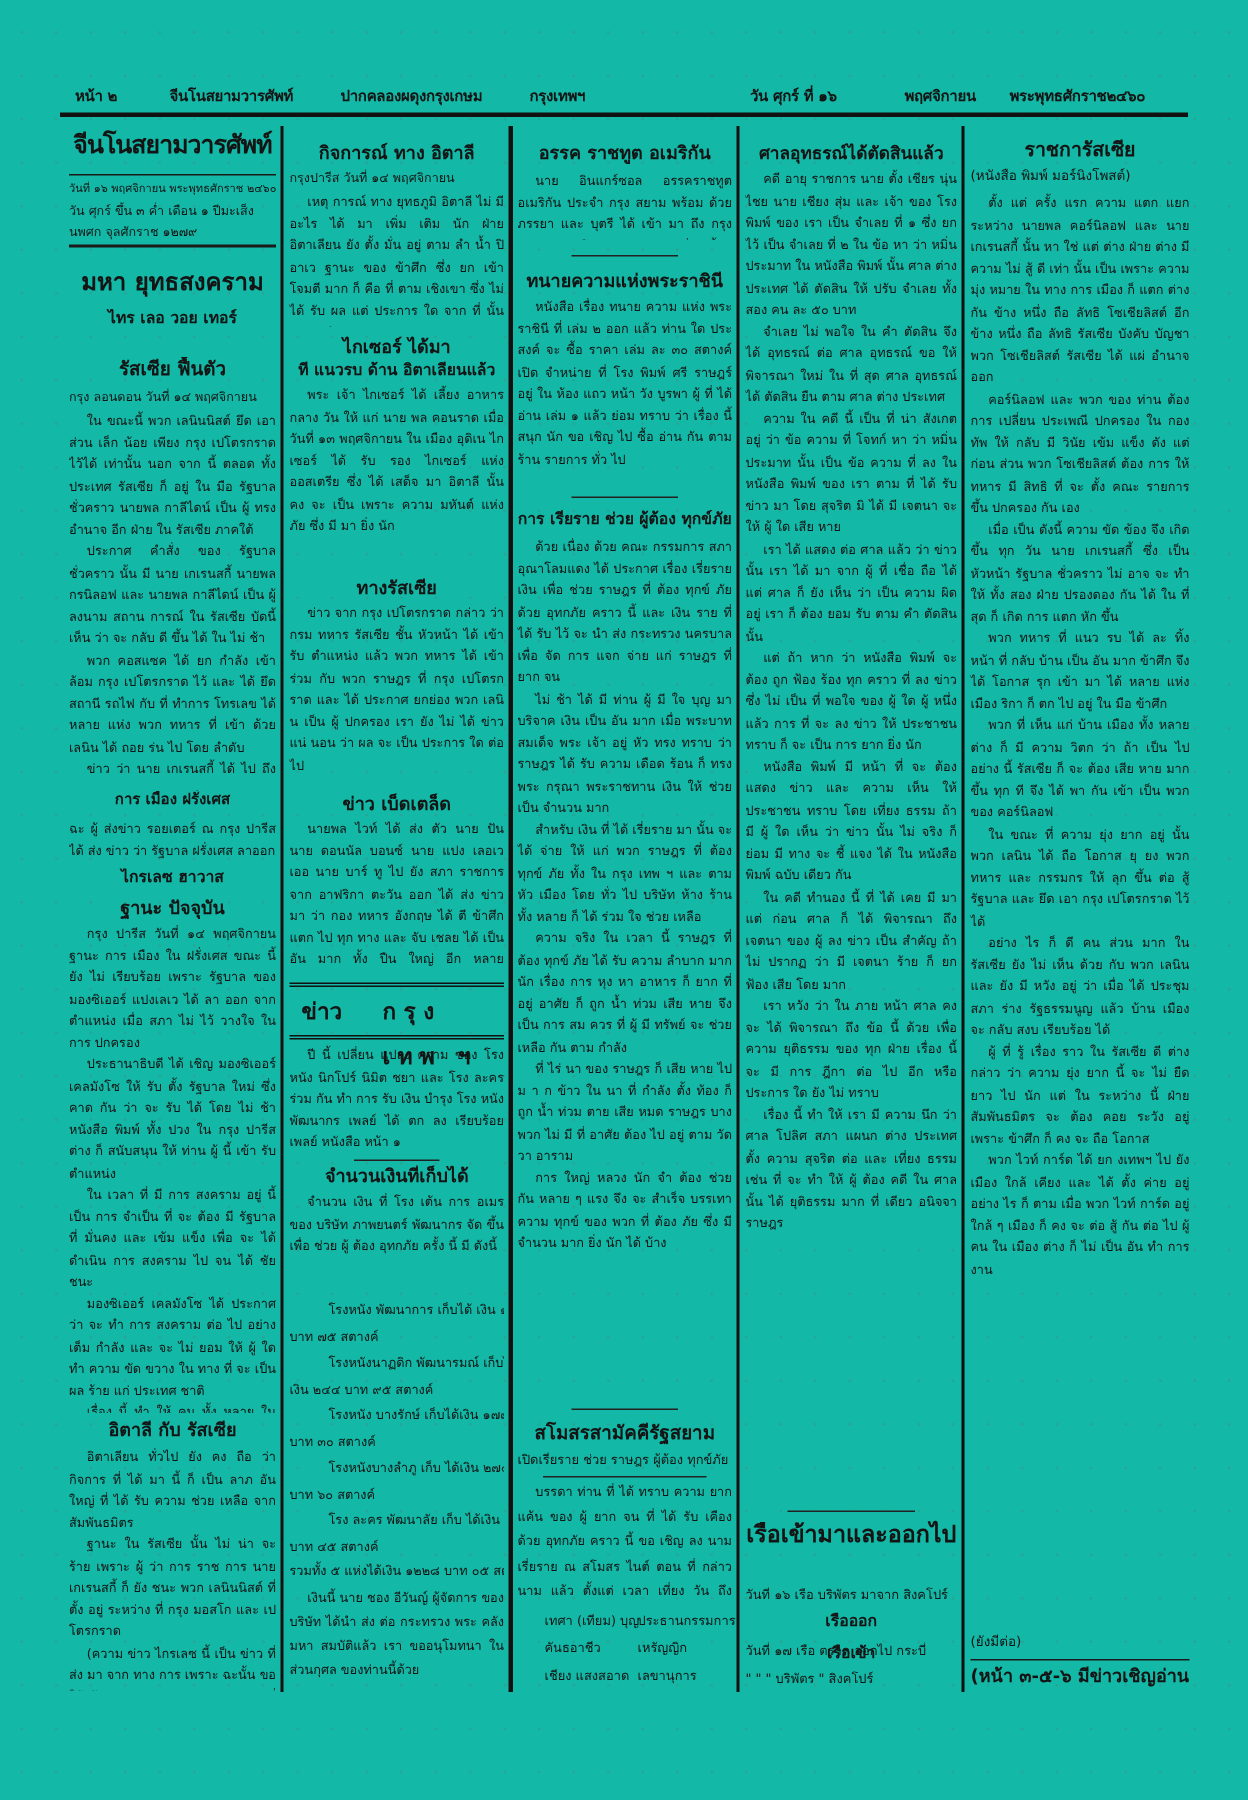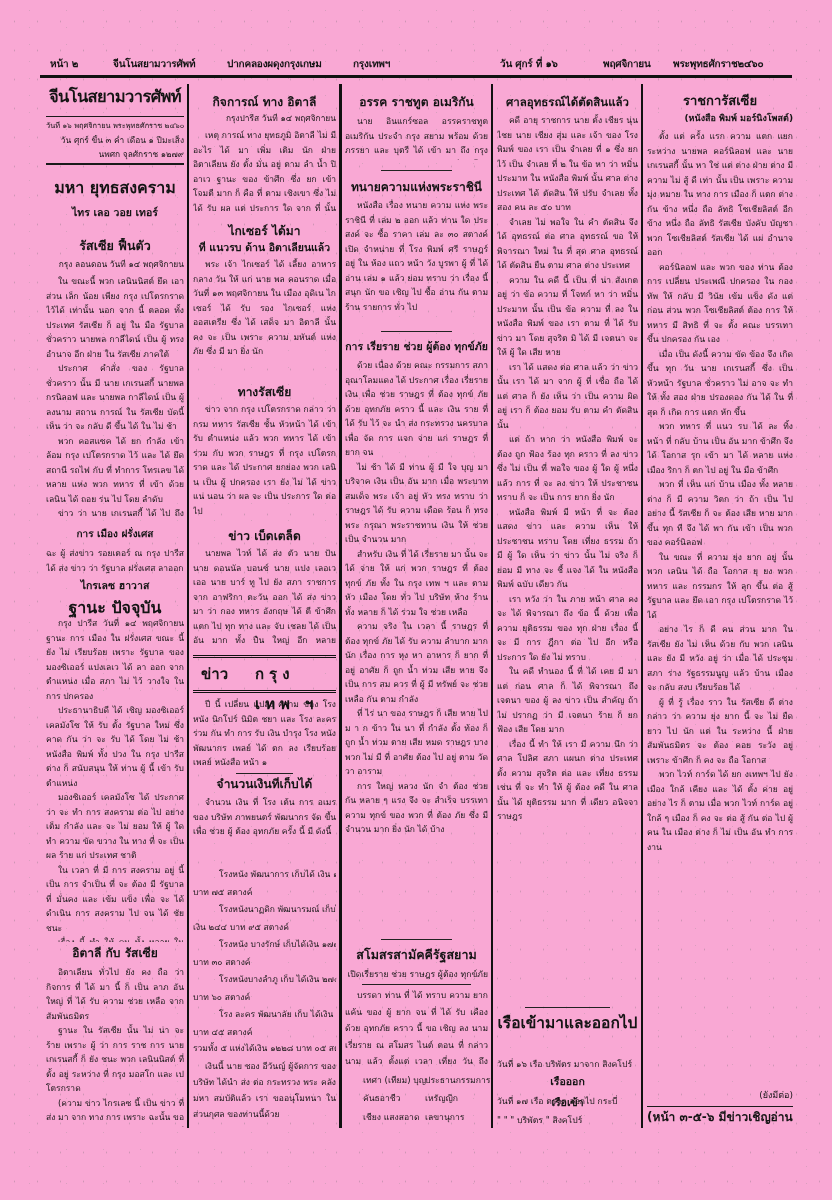--- a/index.html
+++ b/index.html
@@ -1,27 +1,27 @@
 <!DOCTYPE html>
 <html><head>
 <meta charset="utf-8">
 <style>
 *{margin:0;padding:0;box-sizing:border-box}
 html,body{width:832px;height:1200px;background:#ffffff;overflow:hidden}
-.page{position:relative;width:832px;height:1200px;background:#f9a8d4;font-family:"DejaVu Sans",sans-serif;color:#141414;overflow:hidden}
+.page{position:relative;width:832px;height:1200px;background:#14b8a6;font-family:"DejaVu Sans",sans-serif;color:#141414;overflow:hidden}
 .speckle{position:absolute;left:0;top:0;width:832px;height:1200px;pointer-events:none;opacity:.28;
   background-image:radial-gradient(#666 0.6px,transparent 0.9px),radial-gradient(#888 0.5px,transparent 0.9px);
   background-size:23px 29px,37px 17px;background-position:3px 7px,11px 2px}
 .hdr{position:absolute;top:56px;font-size:10px;font-weight:bold;white-space:nowrap;letter-spacing:-0.2px}
 .hrule{position:absolute;background:#111}
 .vrule{position:absolute;top:84px;height:1044px;background:#111}
 .col{position:absolute;top:0;height:1200px}
 .col > .el{position:absolute;left:0;width:100%}
 .hd{text-align:center;font-weight:bold;white-space:nowrap;overflow:hidden;line-height:1.3}
-.sm{text-align:right;white-space:nowrap;overflow:hidden;font-size:8.4px;line-height:1.4}
+.sm{text-align:left;white-space:nowrap;overflow:hidden;font-size:8.4px;line-height:1.4}
 .bd{overflow:hidden;font-size:8.5px;line-height:14.5px;text-align:justify}
 .bd p{text-indent:1.4em}
 .dash{height:0;border-top:1.4px solid #222}
 .line{height:0;border-top:2px solid #1a1a1a}
 .boxhd{border-top:3px double #111;border-bottom:3px double #111;height:38px;font-weight:bold;font-size:15px;line-height:30px}
 .boxhd .left{position:absolute;left:8px;top:1px}
 .boxhd .right{position:absolute;left:62px;top:1px;letter-spacing:5px}
 .li{position:absolute;left:0;width:100%;font-size:8.5px;line-height:17.5px;white-space:nowrap;overflow:hidden}
 .li .l1{display:block;padding-left:26px}
 .li .l2{display:block}
@@ -63,26 +63,26 @@
     <div class="el sm" style="top:259px">กรุง ลอนดอน วันที่ ๑๔ พฤศจิกายน</div>
     <div class="el bd" style="top:274px;height:246px">
       <p>ใน ขณะนี้ พวก เลนินนิสต์ ยึด เอา ส่วน เล็ก น้อย เพียง กรุง เปโตรกราด ไว้ได้ เท่านั้น นอก จาก นี้ ตลอด ทั้ง ประเทศ รัสเซีย ก็ อยู่ ใน มือ รัฐบาล ชั่วคราว นายพล กาลีไดน์ เป็น ผู้ ทรง อำนาจ อีก ฝ่าย ใน รัสเซีย ภาคใต้</p>
       <p>ประกาศ คำสั่ง ของ รัฐบาล ชั่วคราว นั้น มี นาย เกเรนสกี้ นายพล กรนิลอฟ และ นายพล กาลีไดน์ เป็น ผู้ ลงนาม สถาน การณ์ ใน รัสเซีย บัดนี้ เห็น ว่า จะ กลับ ดี ขึ้น ได้ ใน ไม่ ช้า</p>
       <p>พวก คอสแซค ได้ ยก กำลัง เข้า ล้อม กรุง เปโตรกราด ไว้ และ ได้ ยึด สถานี รถไฟ กับ ที่ ทำการ โทรเลข ได้ หลาย แห่ง พวก ทหาร ที่ เข้า ด้วย เลนิน ได้ ถอย ร่น ไป โดย ลำดับ</p>
       <p>ข่าว ว่า นาย เกเรนสกี้ ได้ ไป ถึง กรุง มอสโก แล้ว และ ได้ จัด การ ตั้ง รัฐบาล ขึ้น ใหม่ ประกอบ ด้วย พวก ที่ นิยม ใน ความ สงบ เรียบร้อย ของ บ้าน เมือง</p>
     </div>
     <div class="el hd" style="top:527px;font-size:10px">การ เมือง ฝรั่งเศส</div>
     <div class="el bd" style="top:546px;height:30px">ฉะ ผู้ ส่งข่าว รอยเตอร์ ณ กรุง ปารีส ได้ ส่ง ข่าว ว่า รัฐบาล ฝรั่งเศส ลาออก</div>
     <div class="el hd" style="top:579px;font-size:10.5px">ไกรเลซ ฮาวาส</div>
-    <div class="el hd" style="top:598px;font-size:16px">ฐานะ ปัจจุบัน</div>
+    <div class="el hd" style="top:598px;font-size:12px">ฐานะ ปัจจุบัน</div>
     <div class="el bd" style="top:616px;height:326px">
       <p>กรุง ปารีส วันที่ ๑๔ พฤศจิกายน ฐานะ การ เมือง ใน ฝรั่งเศส ขณะ นี้ ยัง ไม่ เรียบร้อย เพราะ รัฐบาล ของ มองซิเออร์ แปงเลเว ได้ ลา ออก จาก ตำแหน่ง เมื่อ สภา ไม่ ไว้ วางใจ ใน การ ปกครอง</p>
       <p>ประธานาธิบดี ได้ เชิญ มองซิเออร์ เคลมังโซ ให้ รับ ตั้ง รัฐบาล ใหม่ ซึ่ง คาด กัน ว่า จะ รับ ได้ โดย ไม่ ช้า หนังสือ พิมพ์ ทั้ง ปวง ใน กรุง ปารีส ต่าง ก็ สนับสนุน ให้ ท่าน ผู้ นี้ เข้า รับ ตำแหน่ง</p>
+      <p>ใน เวลา ที่ มี การ สงคราม อยู่ นี้ เป็น การ จำเป็น ที่ จะ ต้อง มี รัฐบาล ที่ มั่นคง และ เข้ม แข็ง เพื่อ จะ ได้ ดำเนิน การ สงคราม ไป จน ได้ ชัย ชนะ</p>
       <p>มองซิเออร์ เคลมังโซ ได้ ประกาศ ว่า จะ ทำ การ สงคราม ต่อ ไป อย่าง เต็ม กำลัง และ จะ ไม่ ยอม ให้ ผู้ ใด ทำ ความ ขัด ขวาง ใน ทาง ที่ จะ เป็น ผล ร้าย แก่ ประเทศ ชาติ</p>
-      <p>ใน เวลา ที่ มี การ สงคราม อยู่ นี้ เป็น การ จำเป็น ที่ จะ ต้อง มี รัฐบาล ที่ มั่นคง และ เข้ม แข็ง เพื่อ จะ ได้ ดำเนิน การ สงคราม ไป จน ได้ ชัย ชนะ</p>
       <p>เรื่อง นี้ ทำ ให้ คน ทั้ง หลาย ใน ฝรั่งเศส มี ความ ยินดี และ หวัง ใจ ว่า การ เมือง จะ กลับ เรียบร้อย ดี ขึ้น ใน ไม่ ช้า</p>
     </div>
     <div class="el hd" style="top:946px;font-size:12px">อิตาลี กับ รัสเซีย</div>
     <div class="el bd" style="top:965px;height:162px">
       <p>อิตาเลียน ทั่วไป ยัง คง ถือ ว่า กิจการ ที่ ได้ มา นี้ ก็ เป็น ลาภ อัน ใหญ่ ที่ ได้ รับ ความ ช่วย เหลือ จาก สัมพันธมิตร</p>
       <p>ฐานะ ใน รัสเซีย นั้น ไม่ น่า จะ ร้าย เพราะ ผู้ ว่า การ ราช การ นาย เกเรนสกี้ ก็ ยัง ชนะ พวก เลนินนิสต์ ที่ ตั้ง อยู่ ระหว่าง ที่ กรุง มอสโก และ เปโตรกราด</p>
       <p>(ความ ข่าว ไกรเลซ นี้ เป็น ข่าว ที่ ส่ง มา จาก ทาง การ เพราะ ฉะนั้น ขอ ให้ ผู้ อ่าน ทราบ ความ ตาม ข่าว ที่ ได้ มา แล้ว)</p>
     </div>
   </div>
 
@@ -186,39 +186,39 @@
 
   <div class="col" style="left:497px;width:141px">
     <div class="el hd" style="top:95px;font-size:11.5px">ศาลอุทธรณ์ได้ตัดสินแล้ว</div>
     <div class="el bd" style="top:113px;height:888px">
       <p>คดี อายุ ราชการ นาย ตั้ง เชียร นุ่น ไชย นาย เชียง สุ่ม และ เจ้า ของ โรง พิมพ์ ของ เรา เป็น จำเลย ที่ ๑ ซึ่ง ยก ไว้ เป็น จำเลย ที่ ๒ ใน ข้อ หา ว่า หมิ่น ประมาท ใน หนังสือ พิมพ์ นั้น ศาล ต่าง ประเทศ ได้ ตัดสิน ให้ ปรับ จำเลย ทั้ง สอง คน ละ ๕๐ บาท</p>
       <p>จำเลย ไม่ พอใจ ใน คำ ตัดสิน จึง ได้ อุทธรณ์ ต่อ ศาล อุทธรณ์ ขอ ให้ พิจารณา ใหม่ ใน ที่ สุด ศาล อุทธรณ์ ได้ ตัดสิน ยืน ตาม ศาล ต่าง ประเทศ</p>
       <p>ความ ใน คดี นี้ เป็น ที่ น่า สังเกต อยู่ ว่า ข้อ ความ ที่ โจทก์ หา ว่า หมิ่น ประมาท นั้น เป็น ข้อ ความ ที่ ลง ใน หนังสือ พิมพ์ ของ เรา ตาม ที่ ได้ รับ ข่าว มา โดย สุจริต มิ ได้ มี เจตนา จะ ให้ ผู้ ใด เสีย หาย</p>
       <p>เรา ได้ แสดง ต่อ ศาล แล้ว ว่า ข่าว นั้น เรา ได้ มา จาก ผู้ ที่ เชื่อ ถือ ได้ แต่ ศาล ก็ ยัง เห็น ว่า เป็น ความ ผิด อยู่ เรา ก็ ต้อง ยอม รับ ตาม คำ ตัดสิน นั้น</p>
       <p>แต่ ถ้า หาก ว่า หนังสือ พิมพ์ จะ ต้อง ถูก ฟ้อง ร้อง ทุก คราว ที่ ลง ข่าว ซึ่ง ไม่ เป็น ที่ พอใจ ของ ผู้ ใด ผู้ หนึ่ง แล้ว การ ที่ จะ ลง ข่าว ให้ ประชาชน ทราบ ก็ จะ เป็น การ ยาก ยิ่ง นัก</p>
       <p>หนังสือ พิมพ์ มี หน้า ที่ จะ ต้อง แสดง ข่าว และ ความ เห็น ให้ ประชาชน ทราบ โดย เที่ยง ธรรม ถ้า มี ผู้ ใด เห็น ว่า ข่าว นั้น ไม่ จริง ก็ ย่อม มี ทาง จะ ชี้ แจง ได้ ใน หนังสือ พิมพ์ ฉบับ เดียว กัน</p>
+      <p>ใน คดี ทำนอง นี้ ที่ ได้ เคย มี มา แต่ ก่อน ศาล ก็ ได้ พิจารณา ถึง เจตนา ของ ผู้ ลง ข่าว เป็น สำคัญ ถ้า ไม่ ปรากฏ ว่า มี เจตนา ร้าย ก็ ยก ฟ้อง เสีย โดย มาก</p>
       <p>เรา หวัง ว่า ใน ภาย หน้า ศาล คง จะ ได้ พิจารณา ถึง ข้อ นี้ ด้วย เพื่อ ความ ยุติธรรม ของ ทุก ฝ่าย เรื่อง นี้ จะ มี การ ฎีกา ต่อ ไป อีก หรือ ประการ ใด ยัง ไม่ ทราบ</p>
-      <p>ใน คดี ทำนอง นี้ ที่ ได้ เคย มี มา แต่ ก่อน ศาล ก็ ได้ พิจารณา ถึง เจตนา ของ ผู้ ลง ข่าว เป็น สำคัญ ถ้า ไม่ ปรากฏ ว่า มี เจตนา ร้าย ก็ ยก ฟ้อง เสีย โดย มาก</p>
       <p>เรื่อง นี้ ทำ ให้ เรา มี ความ นึก ว่า ศาล โปลิศ สภา แผนก ต่าง ประเทศ ตั้ง ความ สุจริต ต่อ และ เที่ยง ธรรม เช่น ที่ จะ ทำ ให้ ผู้ ต้อง คดี ใน ศาล นั้น ได้ ยุติธรรม มาก ที่ เดียว อนิจจา ราษฎร</p>
     </div>
     <div class="el dash" style="top:1007px;left:20%;width:60%"></div>
     <div class="el hd" style="top:1013px;font-size:15.5px;overflow:visible">เรือเข้ามาและออกไป</div>
     <div class="el hd" style="top:1096px;font-size:10.5px">เรือเข้า</div>
     <div class="el ship" style="top:1058px">วันที่ ๑๖ เรือ บริพัตร มาจาก สิงคโปร์</div>
     <div class="el hd" style="top:1075px;font-size:10.5px">เรือออก</div>
     <div class="el ship" style="top:1095px">วันที่ ๑๗ เรือ ตราด ออกไป กระบี่</div>
     <div class="el ship" style="top:1114px">" " " บริพัตร " สิงคโปร์</div>
   </div>
 
   <div class="col" style="left:647px;width:146px">
     <div class="el hd" style="top:93px;font-size:13px">ราชการัสเซีย</div>
-    <div class="el sm" style="top:112px;font-size:9px;font-weight:bold">(หนังสือ พิมพ์ มอร์นิงโพสต์)</div>
+    <div class="el sm" style="top:112px;font-size:9px;font-weight:normal">(หนังสือ พิมพ์ มอร์นิงโพสต์)</div>
     <div class="el bd" style="top:129px;height:958px">
       <p>ตั้ง แต่ ครั้ง แรก ความ แตก แยก ระหว่าง นายพล คอร์นิลอฟ และ นาย เกเรนสกี้ นั้น หา ใช่ แต่ ต่าง ฝ่าย ต่าง มี ความ ไม่ สู้ ดี เท่า นั้น เป็น เพราะ ความ มุ่ง หมาย ใน ทาง การ เมือง ก็ แตก ต่าง กัน ข้าง หนึ่ง ถือ ลัทธิ โซเชียลิสต์ อีก ข้าง หนึ่ง ถือ ลัทธิ รัสเซีย บังคับ บัญชา พวก โซเชียลิสต์ รัสเซีย ได้ แผ่ อำนาจ ออก</p>
-      <p>คอร์นิลอฟ และ พวก ของ ท่าน ต้อง การ เปลี่ยน ประเพณี ปกครอง ใน กอง ทัพ ให้ กลับ มี วินัย เข้ม แข็ง ดัง แต่ ก่อน ส่วน พวก โซเชียลิสต์ ต้อง การ ให้ ทหาร มี สิทธิ ที่ จะ ตั้ง คณะ บรรเทา ขึ้น ปกครอง กัน เอง</p>
+      <p>คอร์นิลอฟ และ พวก ของ ท่าน ต้อง การ เปลี่ยน ประเพณี ปกครอง ใน กอง ทัพ ให้ กลับ มี วินัย เข้ม แข็ง ดัง แต่ ก่อน ส่วน พวก โซเชียลิสต์ ต้อง การ ให้ ทหาร มี สิทธิ ที่ จะ ตั้ง คณะ รายการ ขึ้น ปกครอง กัน เอง</p>
       <p>เมื่อ เป็น ดังนี้ ความ ขัด ข้อง จึง เกิด ขึ้น ทุก วัน นาย เกเรนสกี้ ซึ่ง เป็น หัวหน้า รัฐบาล ชั่วคราว ไม่ อาจ จะ ทำ ให้ ทั้ง สอง ฝ่าย ปรองดอง กัน ได้ ใน ที่ สุด ก็ เกิด การ แตก หัก ขึ้น</p>
       <p>พวก ทหาร ที่ แนว รบ ได้ ละ ทิ้ง หน้า ที่ กลับ บ้าน เป็น อัน มาก ข้าศึก จึง ได้ โอกาส รุก เข้า มา ได้ หลาย แห่ง เมือง ริกา ก็ ตก ไป อยู่ ใน มือ ข้าศึก</p>
       <p>พวก ที่ เห็น แก่ บ้าน เมือง ทั้ง หลาย ต่าง ก็ มี ความ วิตก ว่า ถ้า เป็น ไป อย่าง นี้ รัสเซีย ก็ จะ ต้อง เสีย หาย มาก ขึ้น ทุก ที จึง ได้ พา กัน เข้า เป็น พวก ของ คอร์นิลอฟ</p>
       <p>ใน ขณะ ที่ ความ ยุ่ง ยาก อยู่ นั้น พวก เลนิน ได้ ถือ โอกาส ยุ ยง พวก ทหาร และ กรรมกร ให้ ลุก ขึ้น ต่อ สู้ รัฐบาล และ ยึด เอา กรุง เปโตรกราด ไว้ ได้</p>
       <p>อย่าง ไร ก็ ดี คน ส่วน มาก ใน รัสเซีย ยัง ไม่ เห็น ด้วย กับ พวก เลนิน และ ยัง มี หวัง อยู่ ว่า เมื่อ ได้ ประชุม สภา ร่าง รัฐธรรมนูญ แล้ว บ้าน เมือง จะ กลับ สงบ เรียบร้อย ได้</p>
       <p>ผู้ ที่ รู้ เรื่อง ราว ใน รัสเซีย ดี ต่าง กล่าว ว่า ความ ยุ่ง ยาก นี้ จะ ไม่ ยืด ยาว ไป นัก แต่ ใน ระหว่าง นี้ ฝ่าย สัมพันธมิตร จะ ต้อง คอย ระวัง อยู่ เพราะ ข้าศึก ก็ คง จะ ถือ โอกาส</p>
       <p>พวก ไวท์ การ์ด ได้ ยก งเทพฯ ไป ยัง เมือง ใกล้ เคียง และ ได้ ตั้ง ค่าย อยู่ อย่าง ไร ก็ ตาม เมื่อ พวก ไวท์ การ์ด อยู่ ใกล้ ๆ เมือง ก็ คง จะ ต่อ สู้ กัน ต่อ ไป ผู้ คน ใน เมือง ต่าง ก็ ไม่ เป็น อัน ทำ การ งาน</p>
     </div>
     <div class="el sm" style="top:1089px;font-size:9px">(ยังมีต่อ)</div>
     <div class="el line" style="top:1106px;border-top-width:1.5px"></div>

